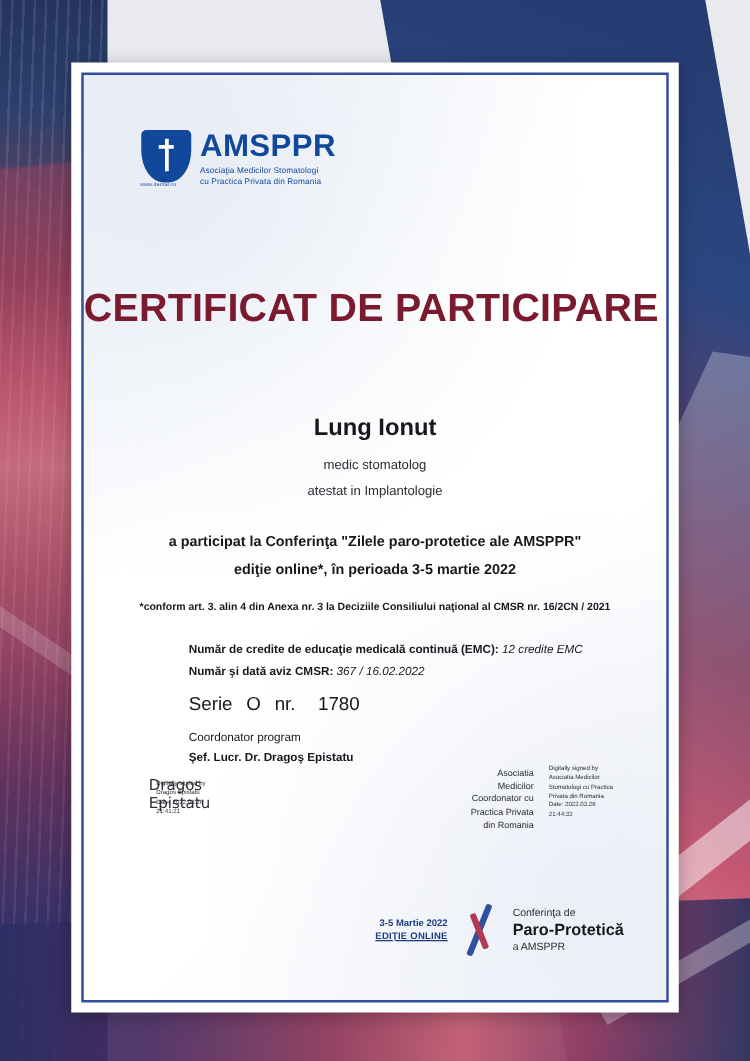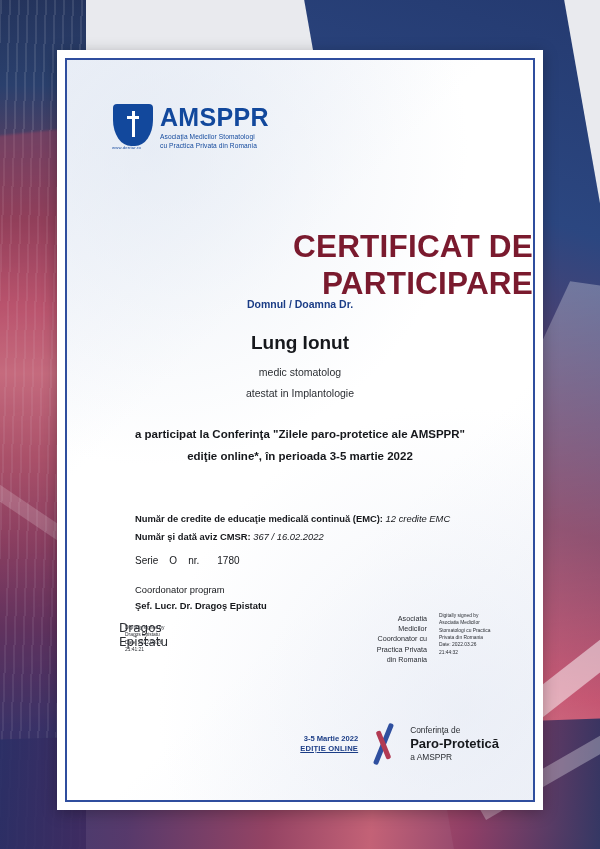--- a/index.html
+++ b/index.html
@@ -154,26 +154,25 @@
     color: #12489c;
     line-height: 1.35;
     margin-top: 3px;
     letter-spacing: .1px;
   }
 
   
   .headline {
     position: absolute;
     left: 0; right: 0; top: 168px;
-    text-align: right;
+    text-align: left;
     font-size: 31.5px;
     font-weight: bold;
     color: #7a1a2e;
     letter-spacing: .2px;
-    padding-left: 45px;
   }
 
   .salutation {
     position: absolute;
     left: 0; right: 0; top: 238px;
     text-align: center;
     font-size: 10.5px;
     font-weight: bold;
     color: #1b3d86;
   }
@@ -220,30 +219,30 @@
     position: absolute;
     left: 0; right: 0; top: 420px;
     text-align: center;
     font-size: 8.4px;
     font-weight: bold;
     color: #16181c;
   }
 
   .detail {
     position: absolute;
-    left: 52px;
+    left: 68px;
     font-size: 9.4px;
     color: #16181c;
     padding-left: 16px;
   }
   .detail b { font-weight: bold; }
   .detail i { font-style: italic; }
   .d1 { top: 453px; }
   .d2 { top: 471px; }
-  .d3 { top: 495px; font-size: 10px; text-align: right; }
+  .d3 { top: 495px; font-size: 15px; text-align: right; }
   .d3 .gap1 { display: inline-block; width: 11px; }
   .d3 .gap2 { display: inline-block; width: 18px; }
   .d4 { top: 524px; }
   .d5 { top: 540px; font-weight: bold; }
 
   
   .sig-left {
     position: absolute;
     left: 52px; top: 562px;
     width: 120px;
@@ -360,27 +359,27 @@
           <div class="logo-title">AMSPPR</div>
           <div class="logo-sub">
             <div>Asociaţia Medicilor Stomatologi</div>
             <div>cu Practica Privata din Romania</div>
           </div>
         </div>
       </div>
 
       <div class="headline">CERTIFICAT DE PARTICIPARE</div>
 
-      <div class="salutation">Domnul / Doamna Dr.</div>
       <div class="recipient">Lung Ionut</div>
       <div class="role1">medic stomatolog</div>
       <div class="role2">atestat in Implantologie</div>
 
       <div class="event-line1">a participat la Conferinţa "Zilele paro-protetice ale AMSPPR"</div>
       <div class="event-line2">ediţie online*, în perioada 3-5 martie 2022</div>
+      <div class="footnote">*conform art. 3. alin 4 din Anexa nr. 3 la Deciziile Consiliului naţional al CMSR nr. 16/2CN / 2021</div>
 
       <div class="detail d1">
         <b>Număr de credite de educaţie medicală continuă (EMC):</b>
         <i>12 credite EMC</i>
       </div>
       <div class="detail d2">
         <b>Număr şi dată aviz CMSR:</b>
         <i>367 / 16.02.2022</i>
       </div>
       <div class="detail d3">

